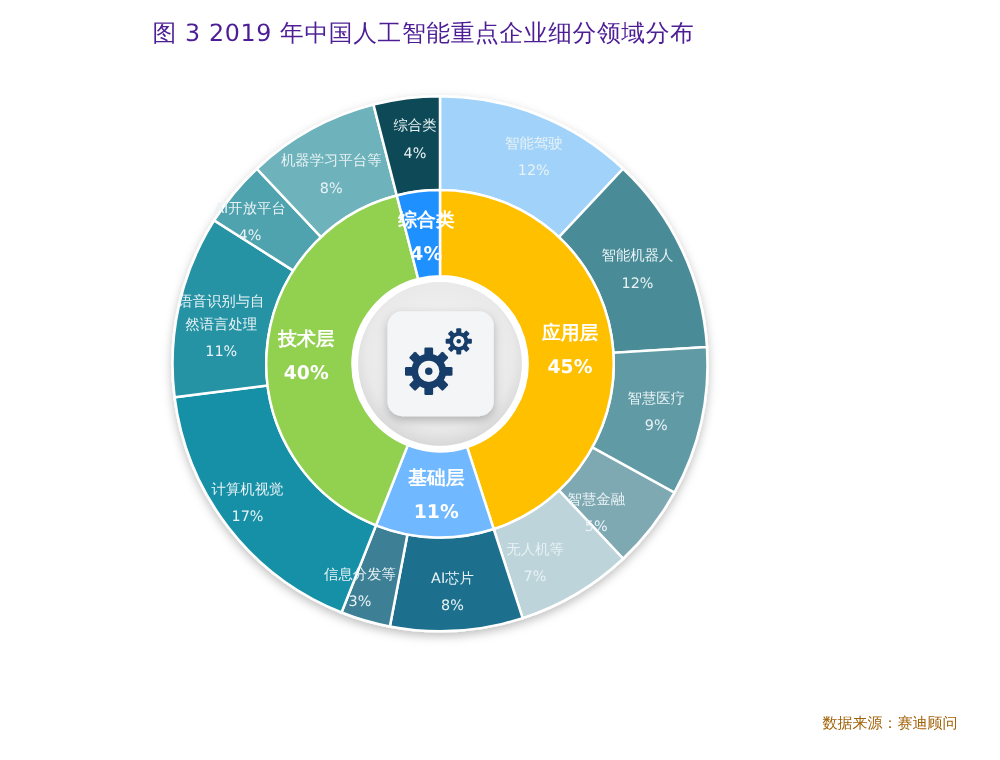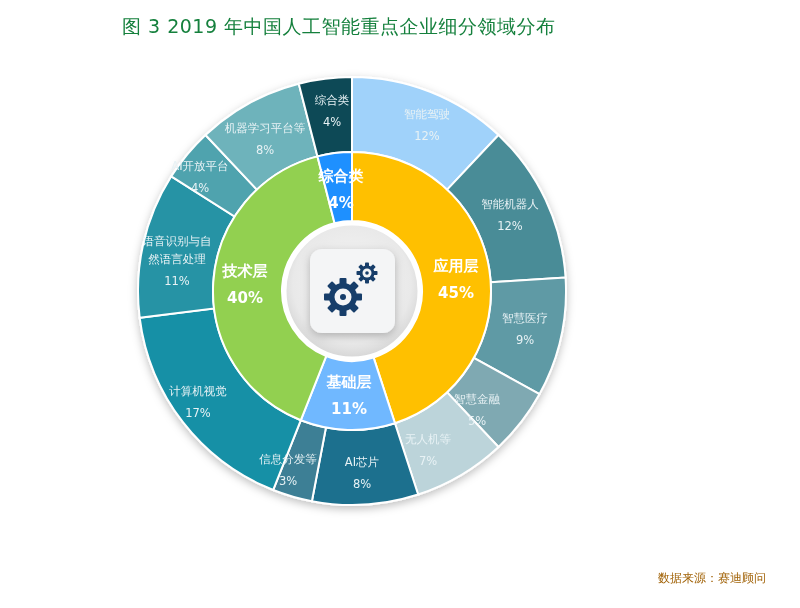--- a/index.html
+++ b/index.html
@@ -1,18 +1,18 @@
 <!DOCTYPE html>
 <html><head>
 <meta charset="utf-8">
 <style>
   html, body { margin:0; padding:0; background:#ffffff; }
   body { width:800px; height:608px; position:relative; overflow:hidden;
          font-family:"DejaVu Sans", "Liberation Sans", sans-serif; }
-  .title { position:absolute; left:122px; top:14px; font-size:19px; color:#15803d; letter-spacing:0.5px; white-space:nowrap; }
+  .title { position:absolute; left:122px; top:14px; font-size:19px; color:#4c1d95; letter-spacing:0.5px; white-space:nowrap; }
   .source { position:absolute; left:658px; top:570px; font-size:12px; color:#a16207; white-space:nowrap; }
   #chart { position:absolute; left:0; top:0; }
   .seg-label { font-size:11.5px; fill:#e8f2f5; text-anchor:middle; }
   .inner-label { font-size:15px; font-weight:bold; fill:#ffffff; text-anchor:middle; }
 </style>
 </head>
 <body>
 
 <div class="title">图 3  2019 年中国人工智能重点企业细分领域分布</div>
 

